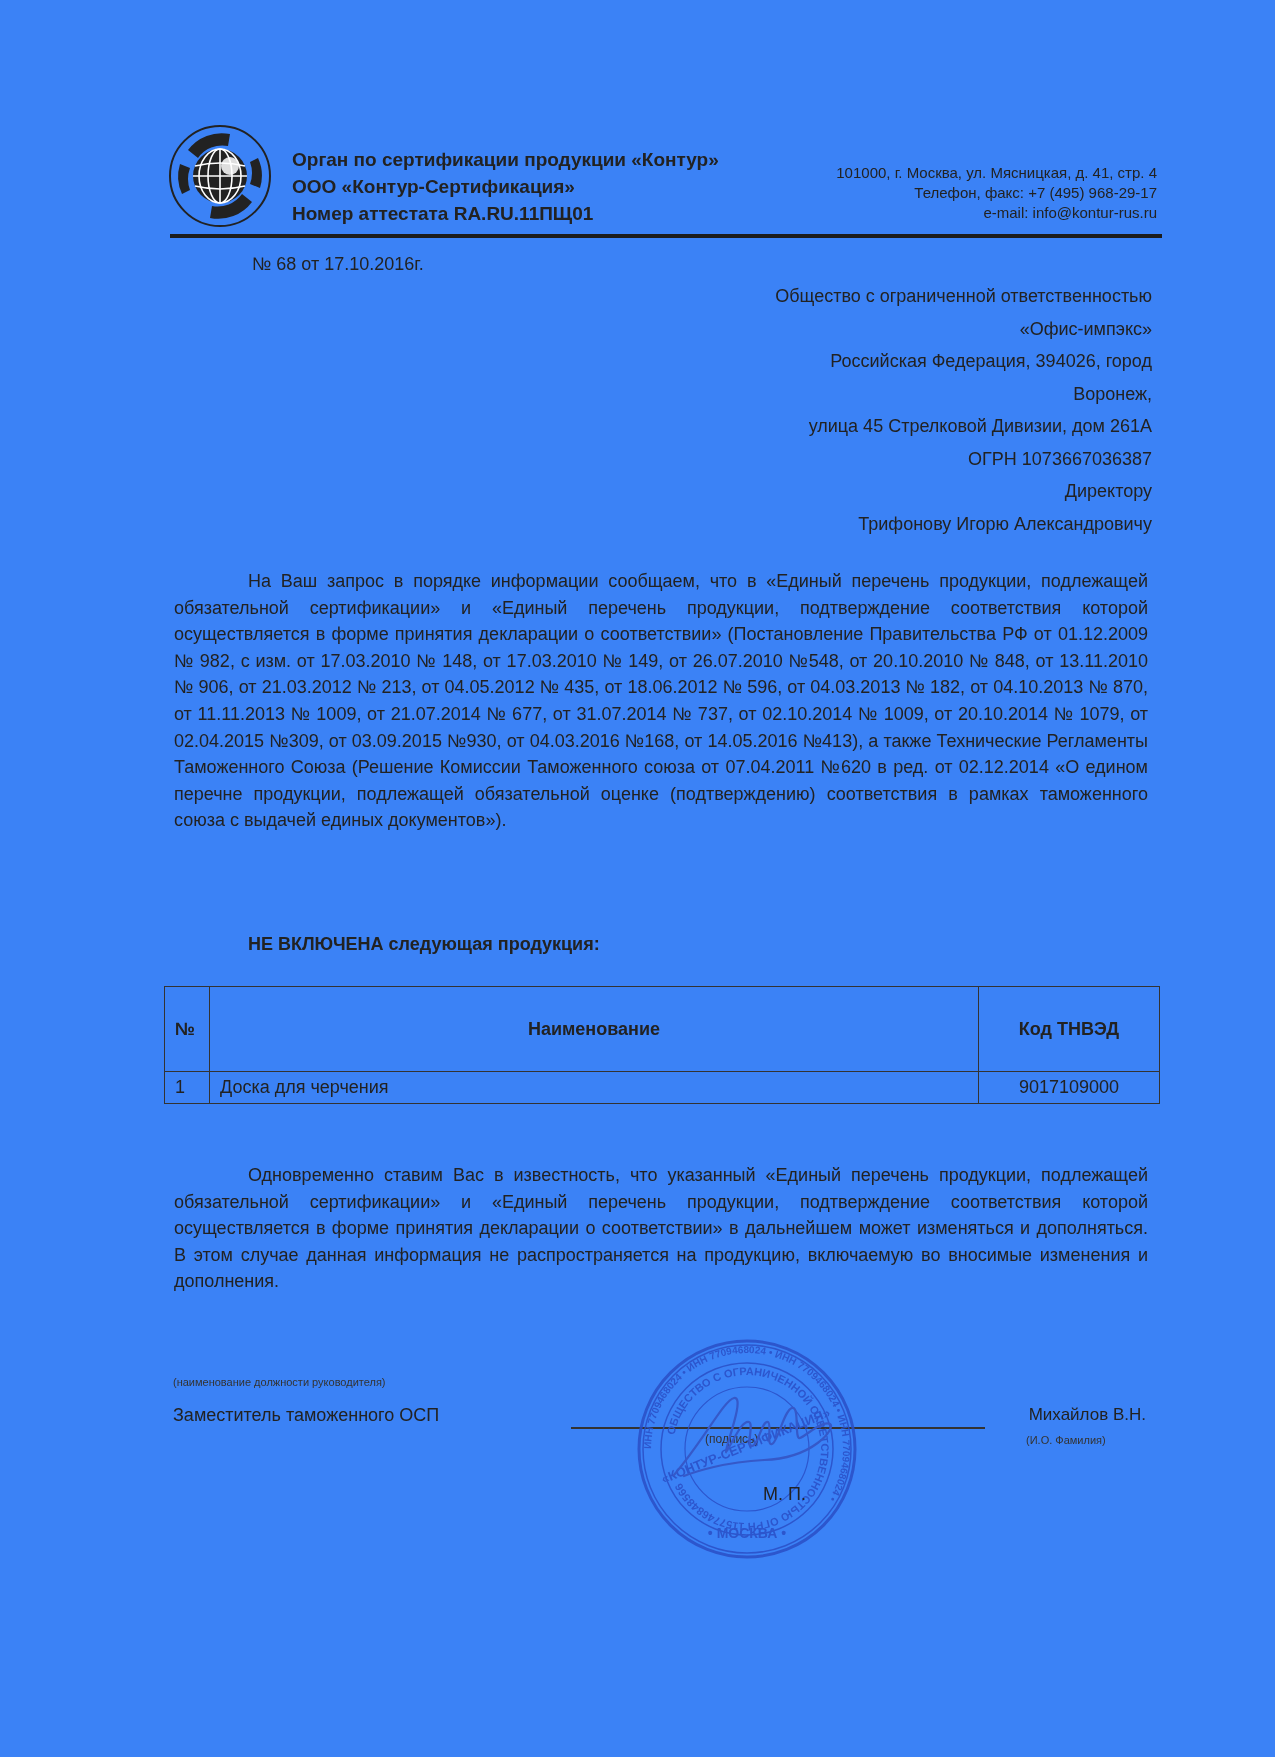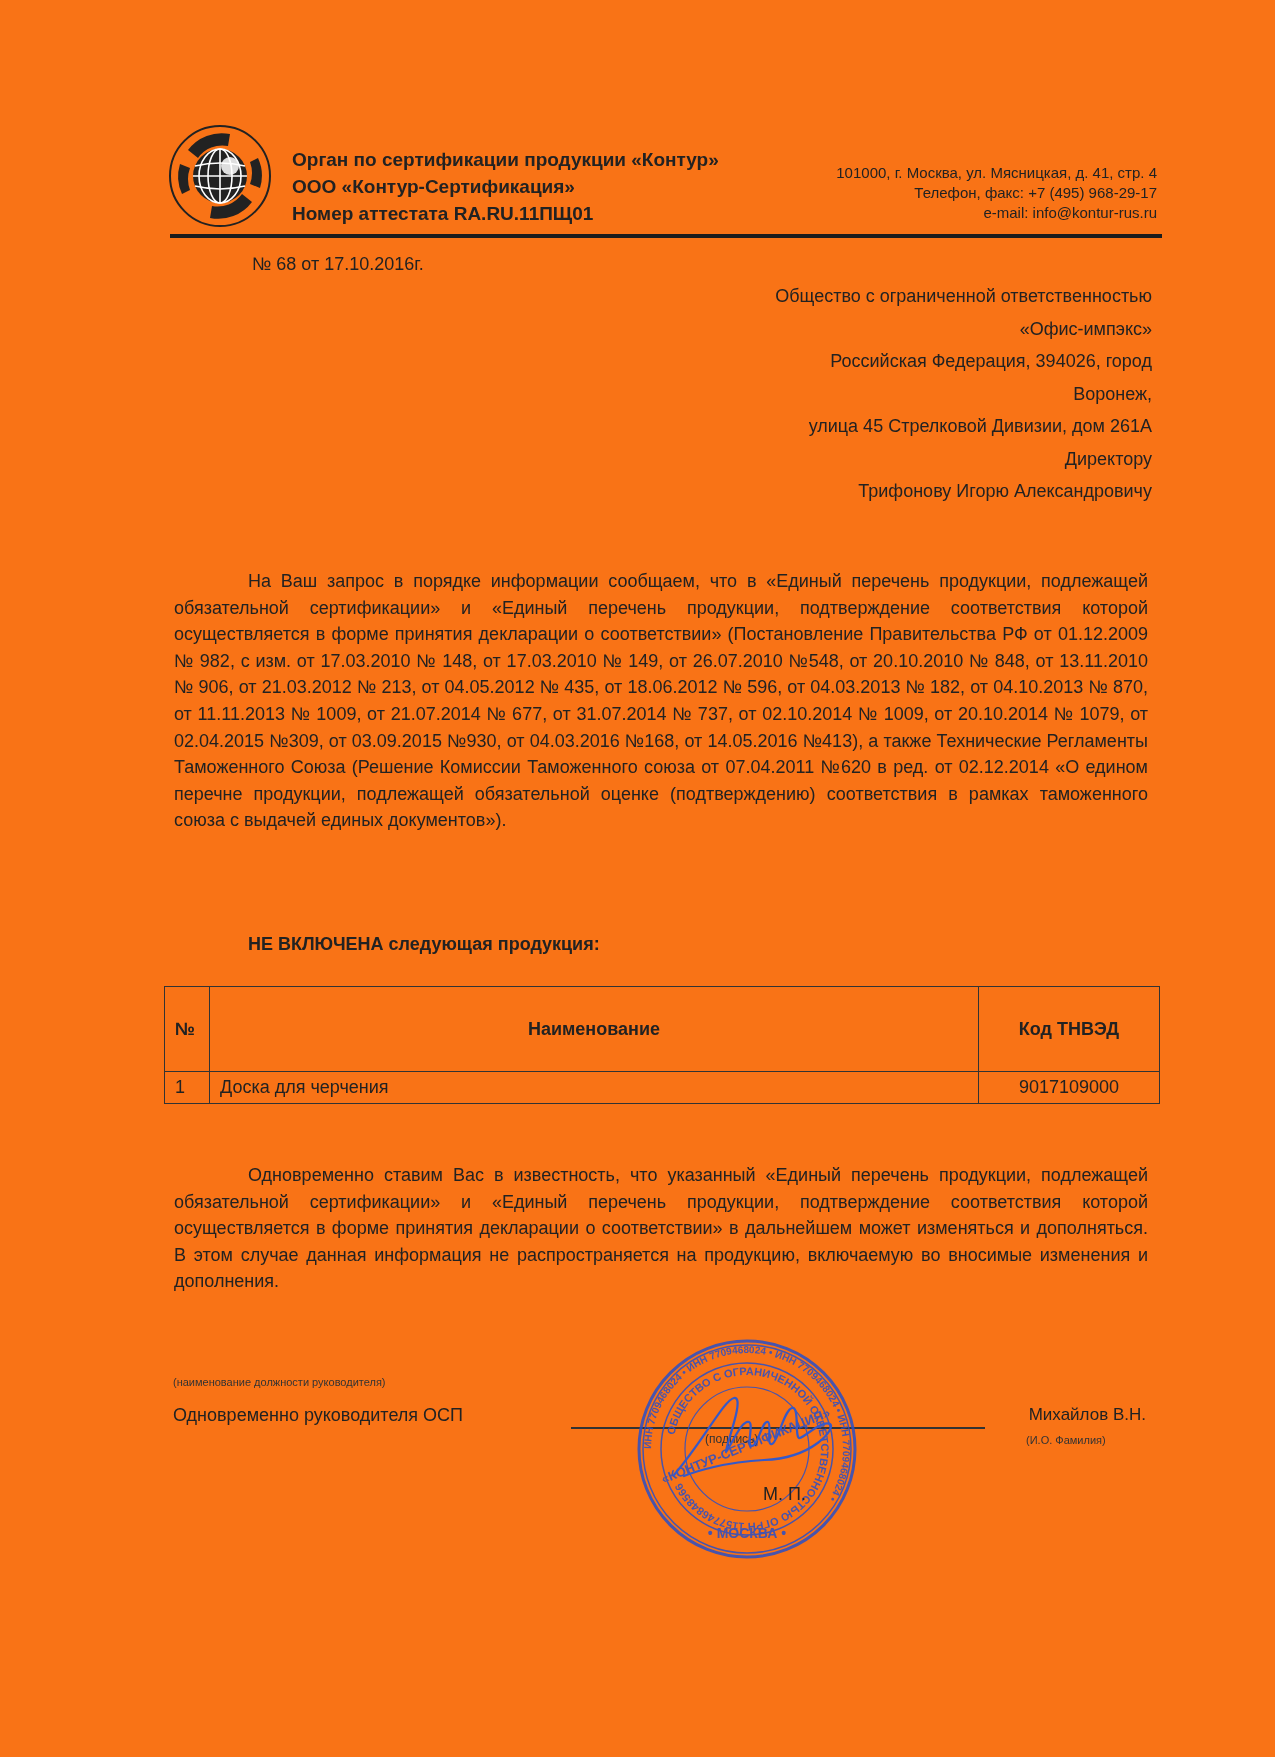--- a/index.html
+++ b/index.html
@@ -1,18 +1,18 @@
 <!DOCTYPE html>
 <html><head>
 <meta charset="utf-8">
 <style>
   html, body { margin: 0; padding: 0; background: #ffffff; }
   body { width: 1275px; height: 1757px; position: relative; overflow: hidden;
          font-family: "Liberation Sans", sans-serif; color: #1a1a1a; }
-  .page { position: absolute; left: 0; top: 0; width: 1275px; height: 1757px; background: #f97316; }
+  .page { position: absolute; left: 0; top: 0; width: 1275px; height: 1757px; background: #3b82f6; }
 
   
   .logo { position: absolute; left: 168px; top: 124px; width: 104px; height: 104px; }
   .org-block { position: absolute; left: 292px; top: 146px; font-weight: bold; font-size: 19px; line-height: 27px; color: #222; }
   .contact-block { position: absolute; right: 118px; top: 163px; text-align: right; font-size: 15px; line-height: 20px; color: #222; }
   .header-rule { position: absolute; left: 170px; top: 234px; width: 992px; height: 4px; background: #1c1c1c; }
 
   .ref-line { position: absolute; left: 252px; top: 254px; font-size: 18px; color: #222; }
   .recipient { position: absolute; right: 123px; top: 252px; text-align: right; font-size: 18px; line-height: 32.5px; color: #222; margin-top: 28px; }
 
@@ -82,20 +82,21 @@
   <div class="header-rule"></div>
 
   <div class="ref-line">№ 68 от 17.10.2016г.</div>
 
   <div class="recipient">
     <div>Общество с ограниченной ответственностью</div>
     <div>«Офис-импэкс»</div>
     <div>Российская Федерация, 394026,  город</div>
     <div>Воронеж,</div>
     <div>улица 45 Стрелковой Дивизии, дом 261А</div>
+    <div>ОГРН 1073667036387</div>
     <div>Директору</div>
     <div>Трифонову Игорю Александровичу</div>
   </div>
 
   <div class="para para1"><span class="indent"></span><span>На Ваш запрос в порядке информации сообщаем, что в «Единый перечень продукции, подлежащей обязательной сертификации» и «Единый перечень продукции, подтверждение соответствия которой осуществляется в форме принятия декларации о соответствии» (Постановление Правительства РФ от 01.12.2009 № 982, с изм. от 17.03.2010 № 148, от 17.03.2010 № 149, от 26.07.2010 №548, от 20.10.2010 № 848, от 13.11.2010 № 906, от 21.03.2012 № 213, от 04.05.2012 № 435, от 18.06.2012 № 596, от 04.03.2013 № 182, от 04.10.2013 № 870, от 11.11.2013 № 1009, от 21.07.2014 № 677, от 31.07.2014 № 737, от 02.10.2014 № 1009, от 20.10.2014 № 1079, от 02.04.2015 №309, от 03.09.2015 №930, от 04.03.2016 №168, от 14.05.2016 №413), а также Технические Регламенты Таможенного Союза (Решение Комиссии Таможенного союза от 07.04.2011 №620 в ред. от 02.12.2014 «О едином перечне продукции, подлежащей обязательной оценке (подтверждению) соответствия в рамках таможенного союза с выдачей единых документов»).</span></div>
 
   <div class="excl-title">НЕ ВКЛЮЧЕНА следующая продукция:</div>
 
   <table class="products">
     <tbody>
@@ -107,21 +108,21 @@
     <tr>
       <td>1</td>
       <td class="name-cell">Доска для черчения</td>
       <td class="code-cell">9017109000</td>
     </tr>
   </tbody>
     </table>
 
   <div class="para para2"><span class="indent"></span><span>Одновременно ставим Вас в известность, что указанный «Единый перечень продукции, подлежащей обязательной сертификации» и «Единый перечень продукции, подтверждение соответствия которой осуществляется в форме принятия декларации о соответствии» в дальнейшем может изменяться и дополняться. В этом случае данная информация не распространяется на продукцию, включаемую во вносимые изменения и дополнения.</span></div>
 
-  <div class="sign-pos">Одновременно руководителя ОСП</div>
+  <div class="sign-pos">Заместитель таможенного ОСП</div>
   <div class="sign-pos-caption">(наименование должности руководителя)</div>
   <div class="sign-line"></div>
   <div class="sign-caption">(подпись)</div>
   <div class="mp">М. П.</div>
   <div class="sign-name">Михайлов В.Н.</div>
   <div class="sign-name-caption">(И.О. Фамилия)</div>
 
   <svg class="stamp" viewBox="0 0 222 222">
     <defs>
       <path id="outerArc" d="M111 111 m-96 0 a96 96 0 1 1 192 0 a96 96 0 1 1 -192 0"></path>

